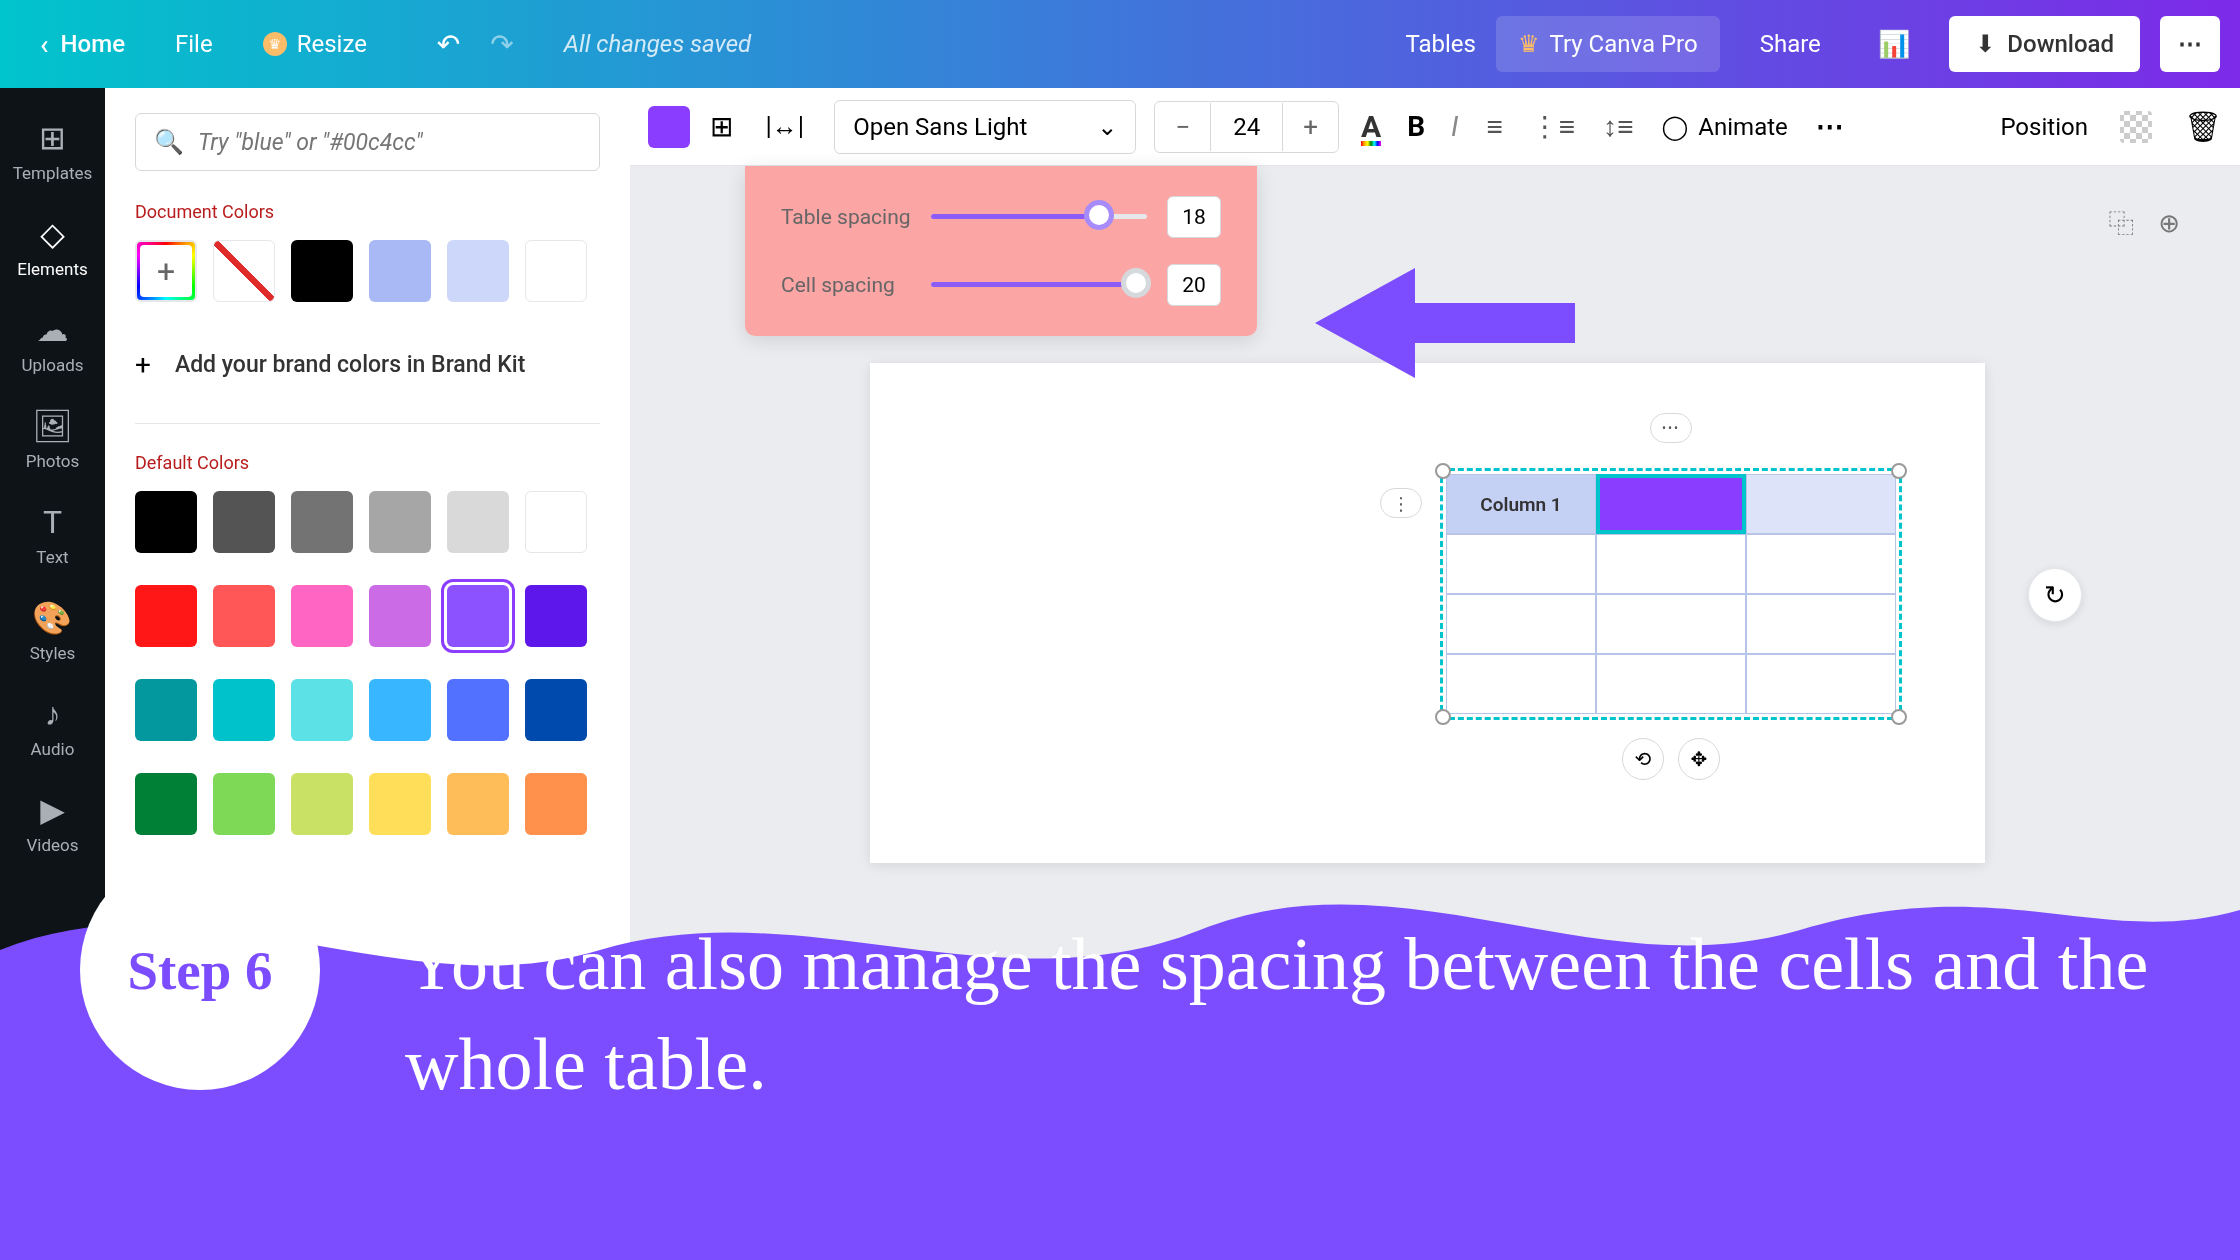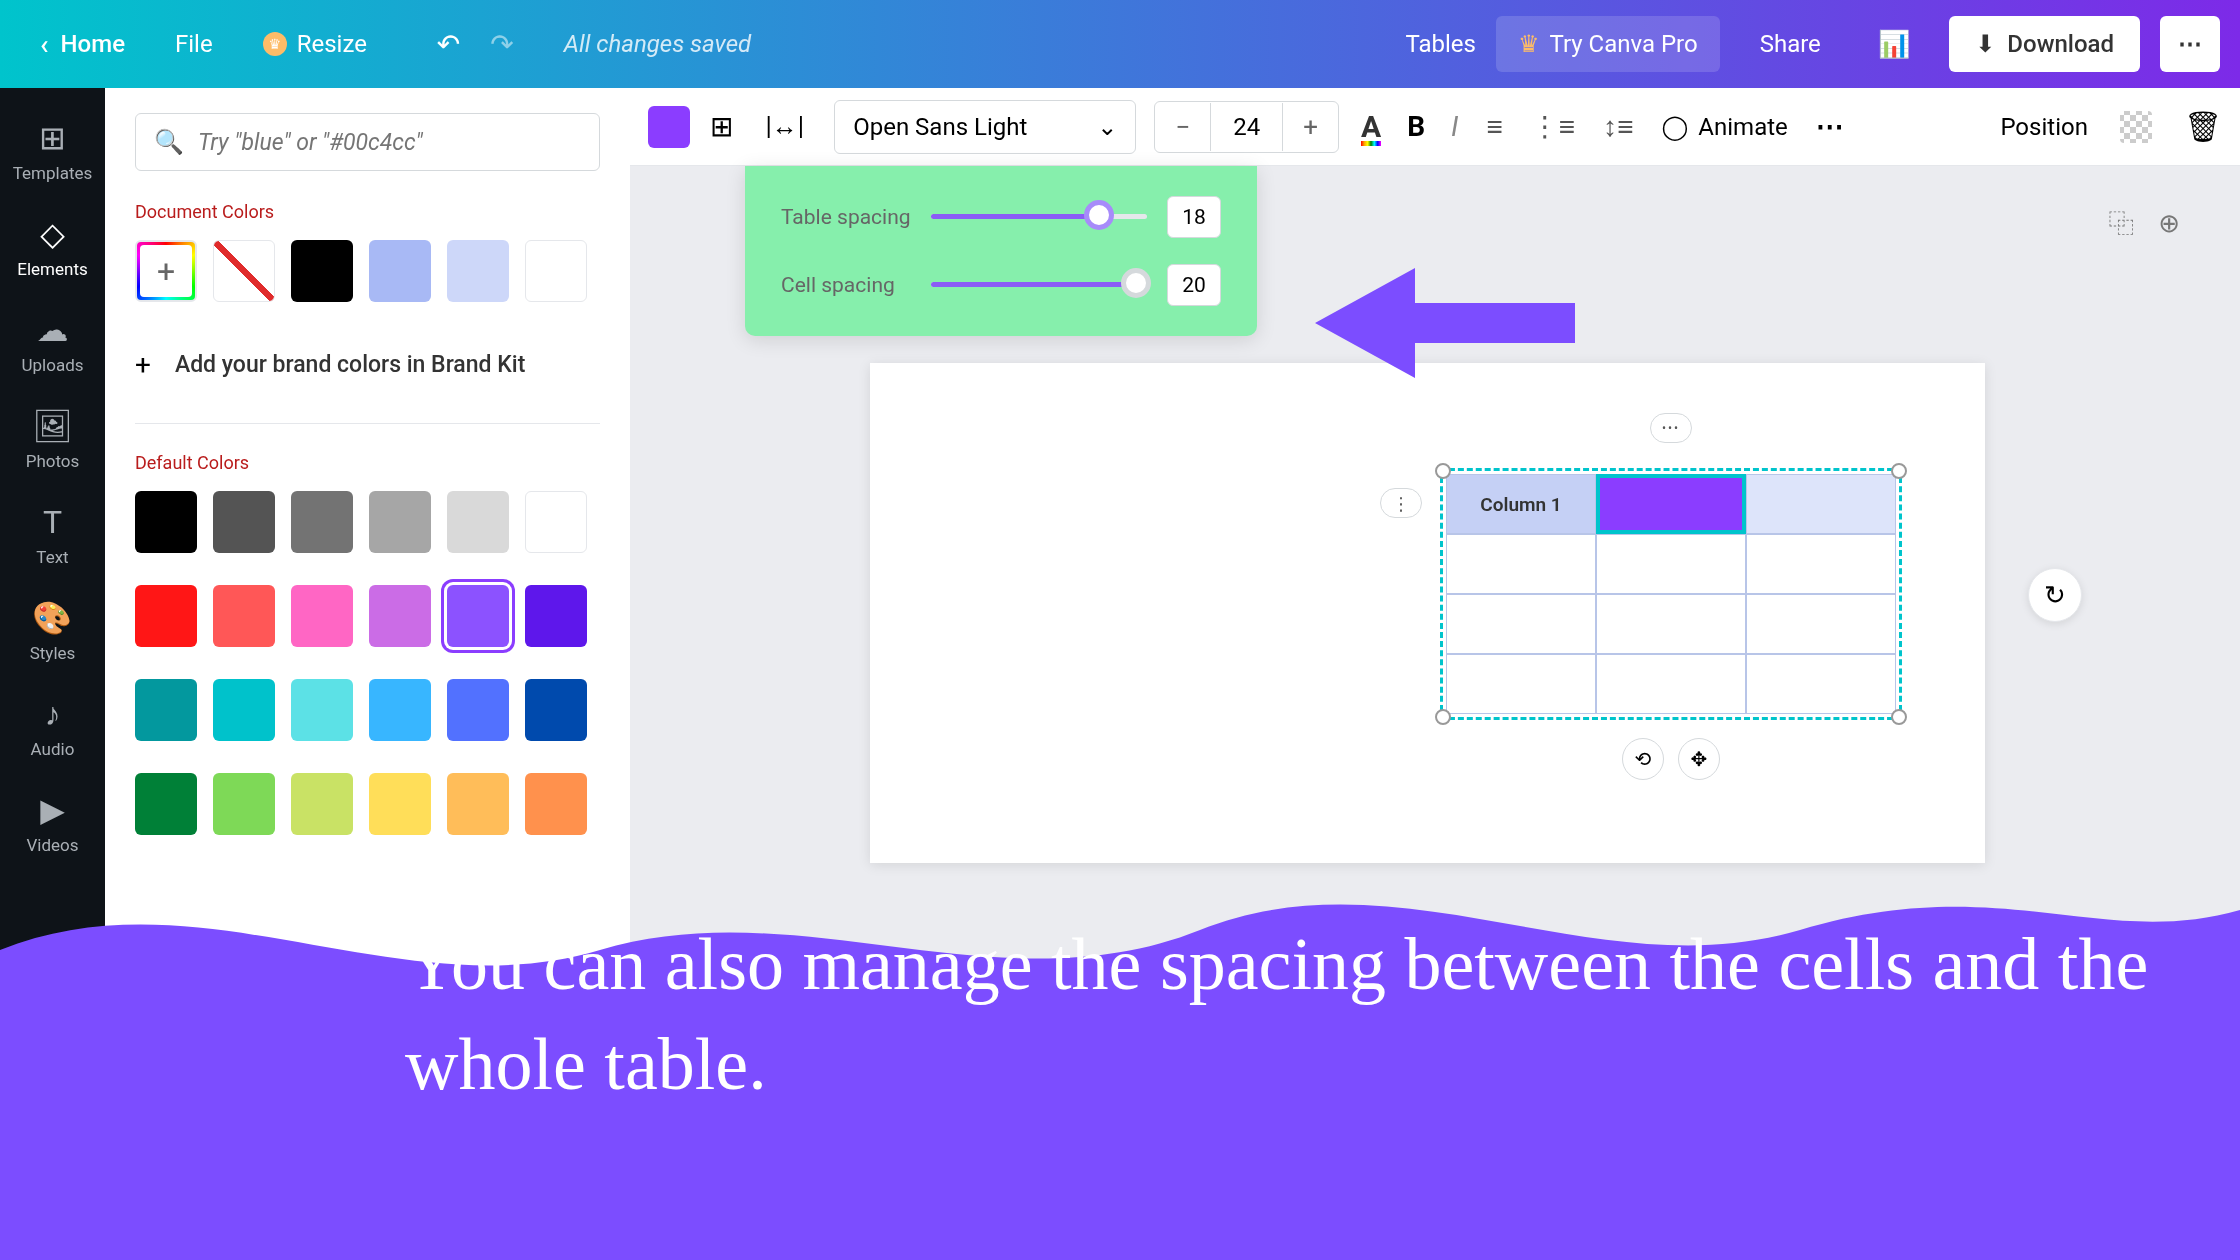--- a/index.html
+++ b/index.html
@@ -50,21 +50,21 @@
 .text-color-wrap .A{font-size:30px;font-weight:700;color:#333}
 .text-color-wrap .underline{position:absolute;bottom:-2px;left:0;right:0;height:5px;background:linear-gradient(90deg,red,orange,yellow,green,cyan,blue,magenta)}
 .bold-btn{font-size:28px;font-weight:700;margin-left:18px}
 .italic-btn{font-size:28px;font-style:italic;color:#888;margin-left:18px}
 .icon-btn{margin-left:20px;font-size:28px;color:#555}
 .animate-btn{display:flex;align-items:center;gap:10px;font-size:24px;margin-left:20px}
 .more-tool{margin-left:20px;font-size:28px;font-weight:700}
 .position-btn{margin-left:auto;font-size:24px}
 .transparency{margin-left:24px;width:32px;height:32px;background:repeating-conic-gradient(#ccc 0% 25%,#fff 0% 50%) 50%/12px 12px;border-radius:4px}
 .trash{margin-left:24px;font-size:30px}
-.spacing-popup{position:absolute;top:78px;left:115px;width:512px;background:#86efac;border-radius:0 0 10px 10px;box-shadow:0 4px 20px rgba(0,0,0,0.12);padding:30px 36px;z-index:10}
+.spacing-popup{position:absolute;top:78px;left:115px;width:512px;background:#fca5a5;border-radius:0 0 10px 10px;box-shadow:0 4px 20px rgba(0,0,0,0.12);padding:30px 36px;z-index:10}
 .spacing-row{display:flex;align-items:center;gap:20px;margin-bottom:26px}
 .spacing-row:last-child{margin-bottom:0}
 .spacing-label{font-size:21px;color:#666;width:130px}
 .slider-wrap{flex:1;position:relative;height:8px}
 .slider-track{position:absolute;height:5px;background:#e5e7eb;width:100%;border-radius:3px;top:1px}
 .slider-fill{position:absolute;height:5px;background:#8b5cf6;border-radius:3px;top:1px}
 .slider-thumb{position:absolute;width:30px;height:30px;background:#fff;border:5px solid #a78bfa;border-radius:50%;top:-13px;transform:translateX(-50%)}
 .slider-thumb.empty{border-color:#d5d9dc}
 .spacing-val{width:54px;padding:8px;border:1px solid #d5d9dc;border-radius:6px;text-align:center;font-size:21px}
 .arrow-indicator{position:absolute;top:165px;left:675px;z-index:5}
@@ -321,14 +321,15 @@
         </div>
       </div>
     </div>
   </div>
 </div>
 
 <div class="tutorial-overlay">
   <svg class="wave-bg" viewBox="0 0 2240 430" preserveAspectRatio="none">
     <path d="M0,120 C200,40 400,180 600,120 C800,60 1000,180 1200,100 C1400,20 1600,160 1800,100 C2000,40 2100,120 2240,80 L2240,430 L0,430 Z" fill="#7c4dff"></path>
   </svg>
+  <div class="step-circle">Step 6</div>
   <div class="tutorial-text">You can also manage the spacing between the cells and the whole table.</div>
 </div>
 
 </body></html>

